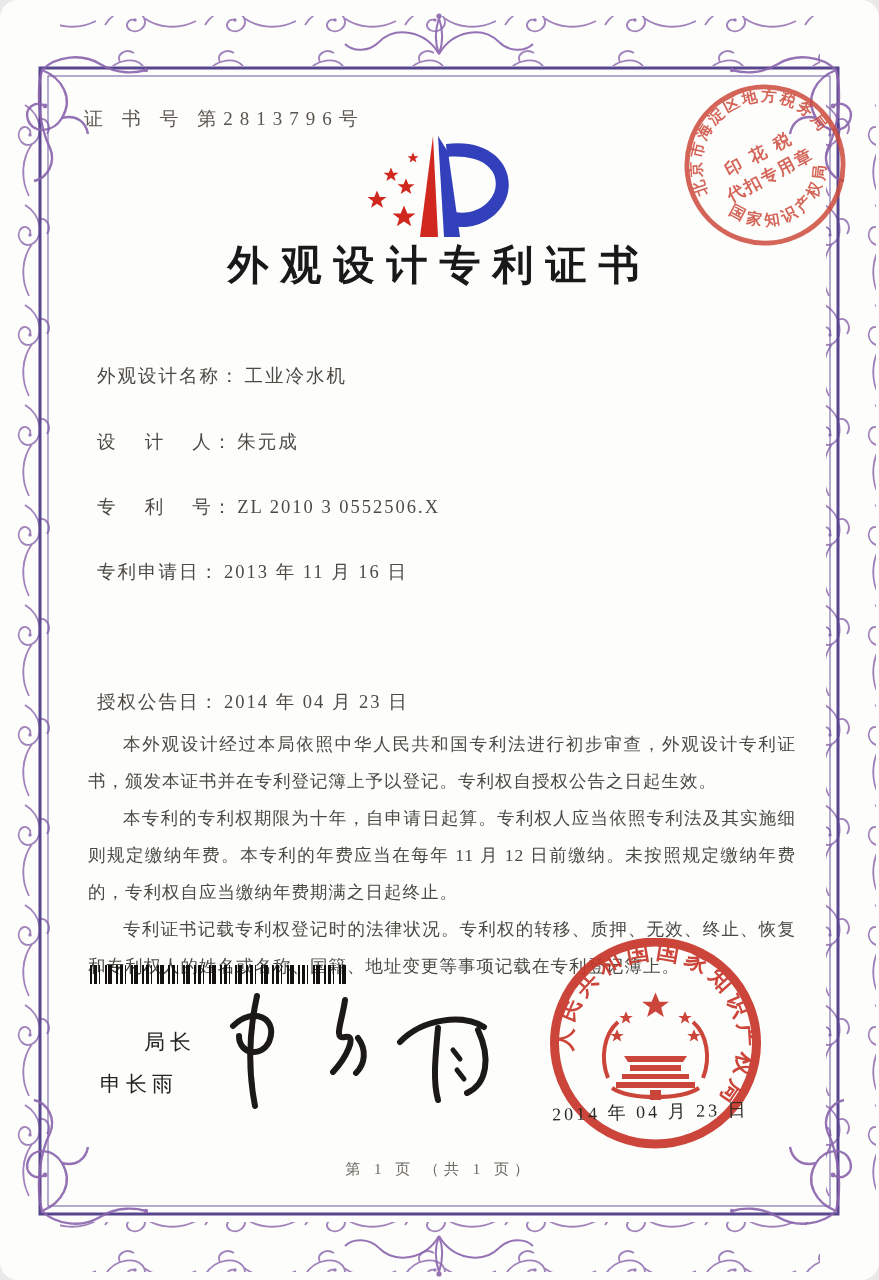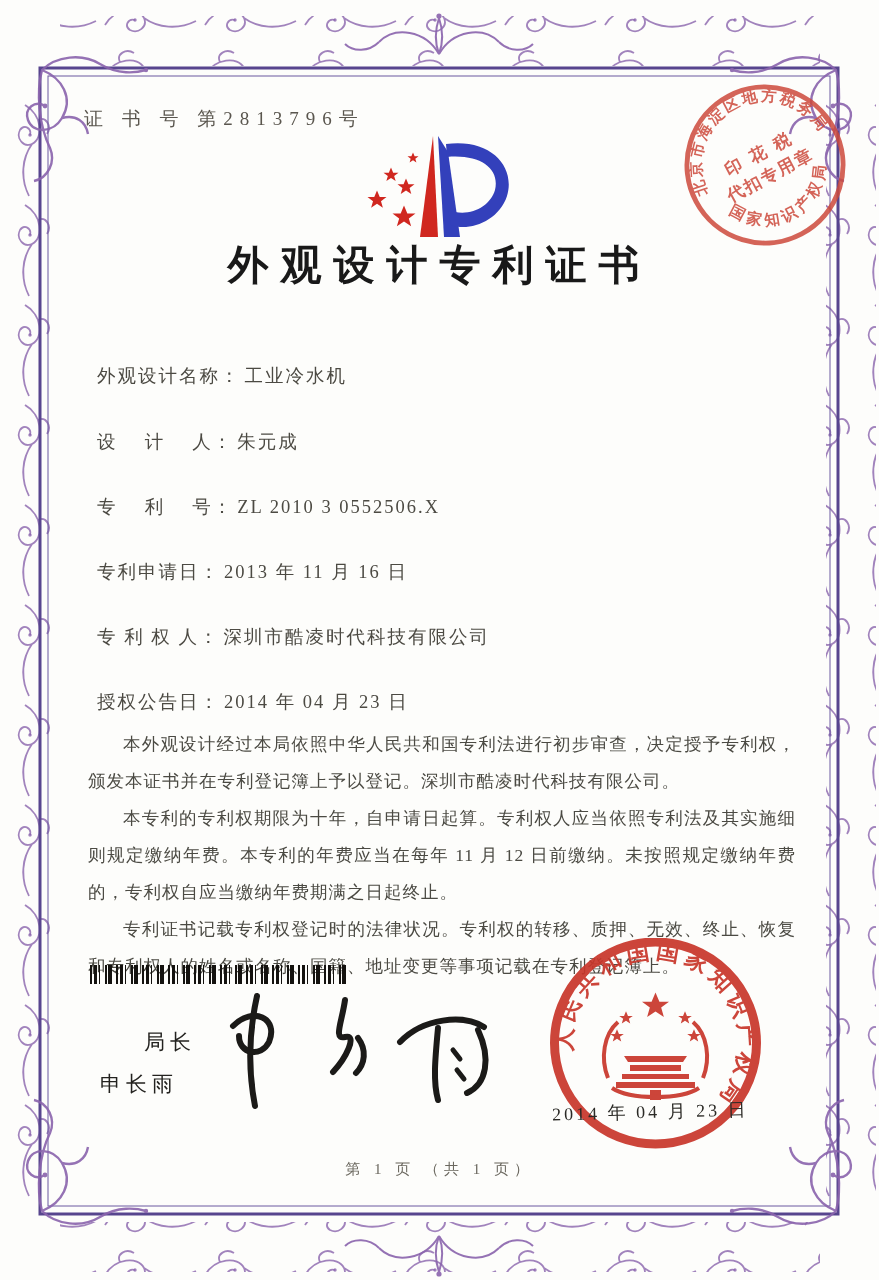--- a/index.html
+++ b/index.html
@@ -1,19 +1,19 @@
 <!DOCTYPE html>
 <html><head>
 <meta charset="utf-8">
 <style>
   html,body{margin:0;padding:0;background:#e9e9e9;}
   .page{
     position:relative;width:879px;height:1280px;margin:0 auto;
     background:#fdfdfb;overflow:hidden;
-    font-family:"Liberation Serif", serif;color:#45443e;
+    font-family:"Liberation Serif", serif;color:#45443e;border-radius:18px;
   }
   .abs{position:absolute;}
   .frame-svg{left:0;top:0;pointer-events:none;}
   .cert-no{
     left:84px;top:106px;font-size:19px;letter-spacing:7px;color:#5a564e;
     white-space:nowrap;
   }
   .logo{left:352px;top:124px;}
   .title{
     left:0;top:238px;width:879px;text-align:center;
@@ -125,29 +125,26 @@
   </div>
   <div class="abs field-row r1">
     <span>设　 计　 人：</span><span class="val">朱元成</span>
   </div>
   <div class="abs field-row r2">
     <span>专　 利　 号：</span><span class="val">ZL 2010 3 0552506.X</span>
   </div>
   <div class="abs field-row r3">
     <span>专利申请日：</span><span class="val">2013 年 11 月 16 日</span>
   </div>
-  <div class="abs field-row r4">
-    <span>专 利 权 人：</span><span class="val">深圳市酷凌时代科技有限公司</span>
-  </div>
   <div class="abs field-row r5">
     <span>授权公告日：</span><span class="val">2014 年 04 月 23 日</span>
   </div>
 
   <div class="abs body-text">
-    <p>本外观设计经过本局依照中华人民共和国专利法进行初步审查，决定授予专利权，颁发本证书并在专利登记簿上予以登记。深圳市酷凌时代科技有限公司。</p>
+    <p>本外观设计经过本局依照中华人民共和国专利法进行初步审查，外观设计专利证书，颁发本证书并在专利登记簿上予以登记。专利权自授权公告之日起生效。</p>
     <p>本专利的专利权期限为十年，自申请日起算。专利权人应当依照专利法及其实施细则规定缴纳年费。本专利的年费应当在每年 11 月 12 日前缴纳。未按照规定缴纳年费的，专利权自应当缴纳年费期满之日起终止。</p>
     <p>专利证书记载专利权登记时的法律状况。专利权的转移、质押、无效、终止、恢复和专利权人的姓名或名称、国籍、地址变更等事项记载在专利登记簿上。</p>
   </div>
 
   <div class="abs barcode"></div>
 
   <div class="abs director-title">局长</div>
   <div class="abs director-name">申长雨</div>
 
   <svg class="abs signature" width="300" height="140" viewBox="0 0 300 140">

